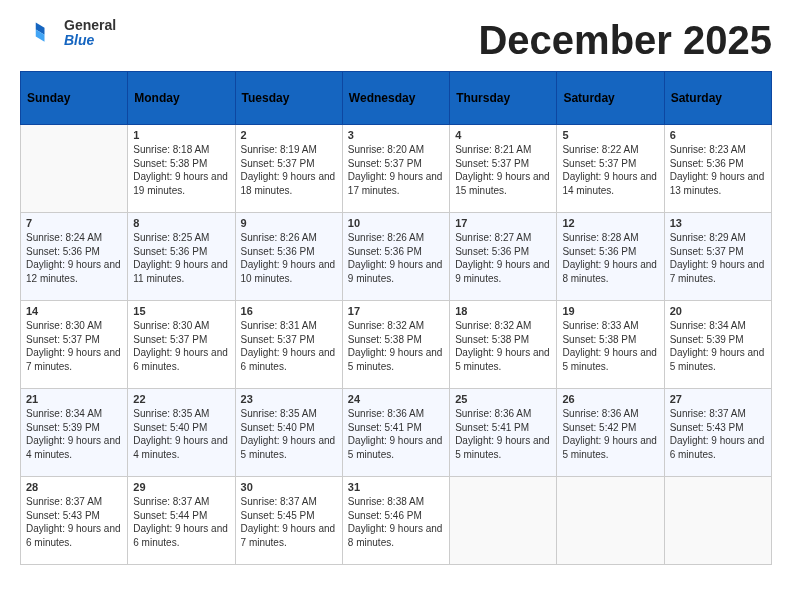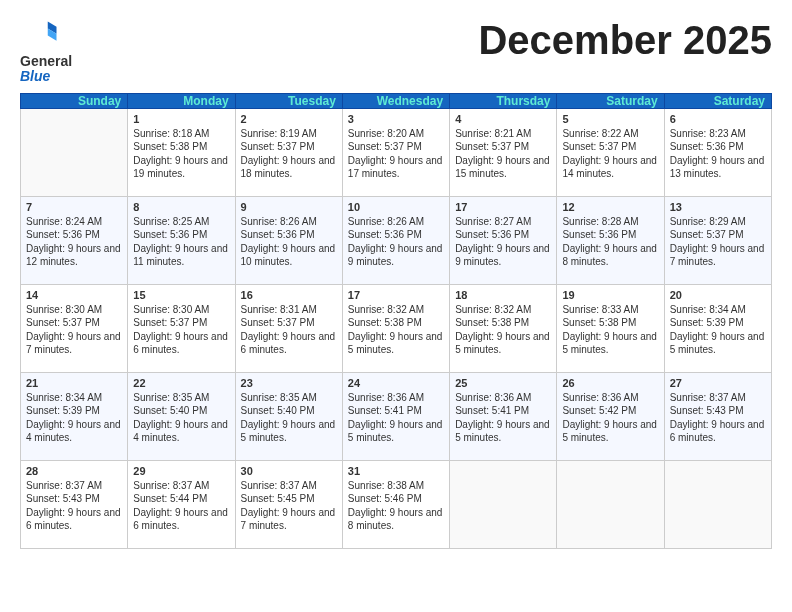--- a/index.html
+++ b/index.html
@@ -18,22 +18,21 @@
     }
     .header {
       display: flex;
       justify-content: space-between;
       align-items: flex-start;
       margin-bottom: 8px;
     }
     .logo {
       display: flex;
       align-items: center;
-      gap: 8px;
-      flex-direction: column;
+      gap: 16px;
     }
     .logo-text {
       display: flex;
       flex-direction: column;
       font-size: 14px;
       font-weight: bold;
       line-height: 1.1;
     }
     .logo-general { color: #333; }
     .logo-blue { color: #1565C0; font-style: italic; }
@@ -52,25 +51,25 @@
     .subtitle {
       font-size: 14px;
       color: #555;
     }
     .calendar {
       width: 100%;
       border-collapse: collapse;
     }
     .calendar thead th {
       background: #1565C0;
-      color: #5eead4;
+      color: #000000;
       font-size: 12px;
       font-weight: bold;
-      padding: 0 6px;
-      text-align: right;
+      padding: 19px 6px;
+      text-align: left;
       border: 1px solid #0d47a1;
     }
     .calendar tbody td {
       border: 1px solid #ccc;
       vertical-align: top;
       padding: 4px 5px;
       width: calc(100% / 7);
       font-size: 10.2px;
       color: #333;
       height: 88px;

